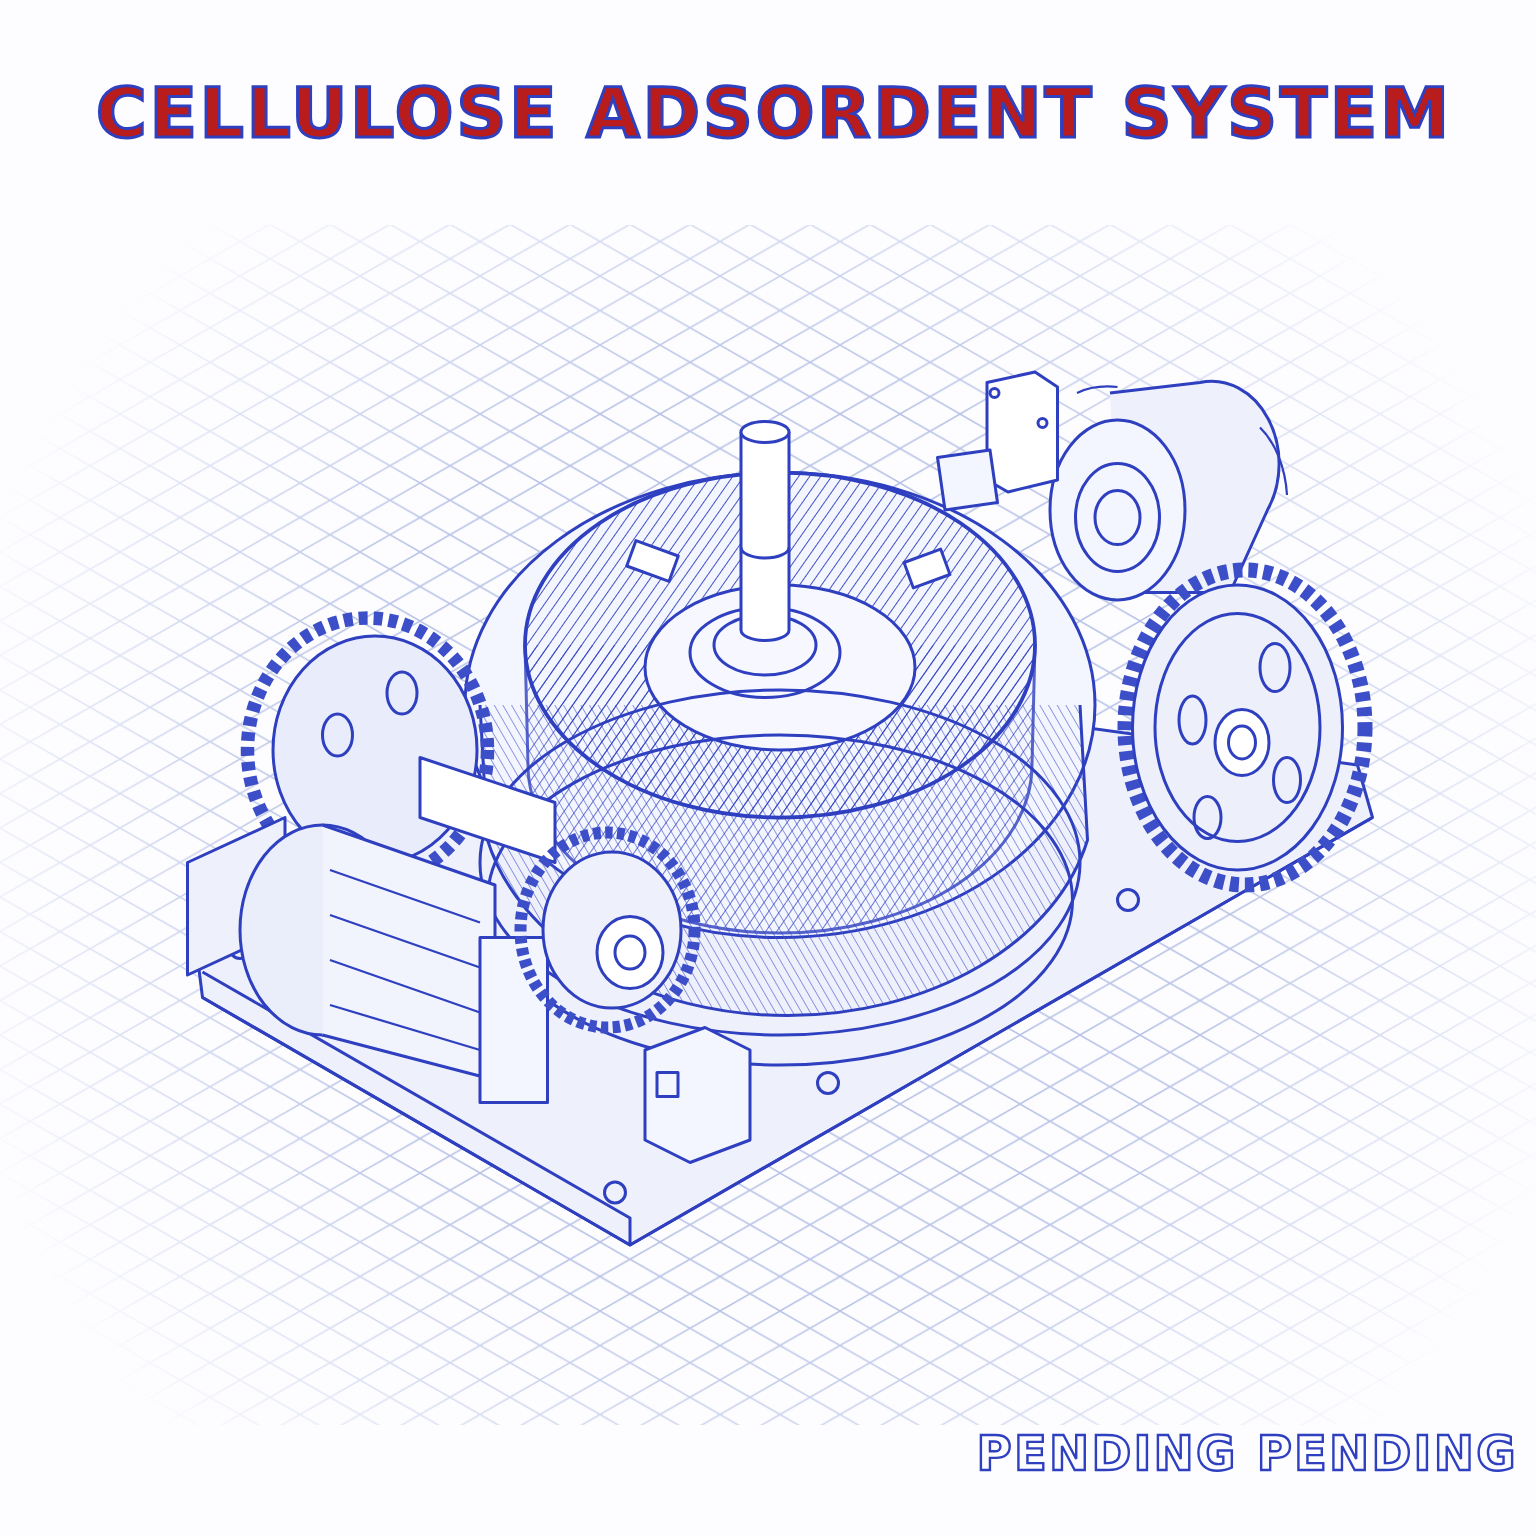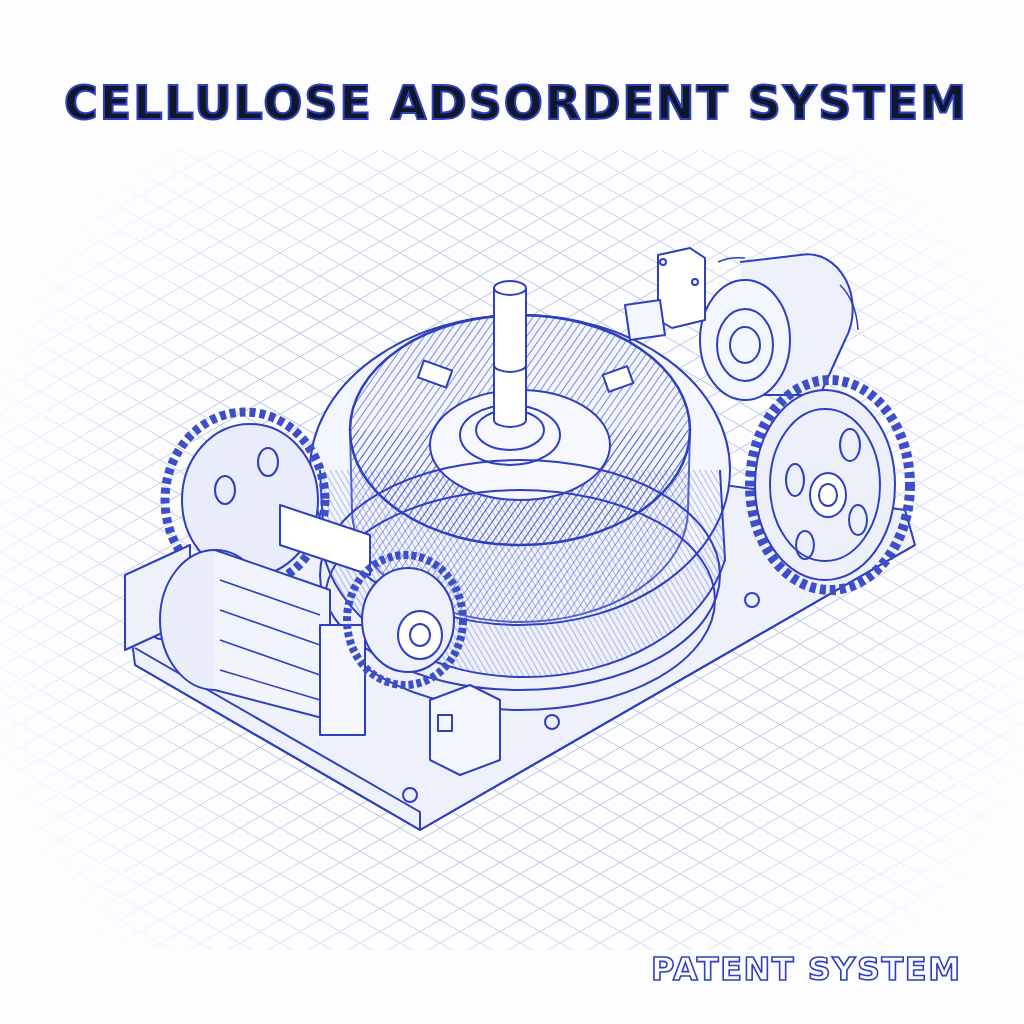--- a/index.html
+++ b/index.html
@@ -1,18 +1,18 @@
 <!DOCTYPE html>
 <html><head>
 <meta charset="utf-8">
 <style>
   html, body { margin:0; padding:0; background:#fdfdff; }
   body { width:1024px; height:1024px; position:relative; overflow:hidden; font-family:"DejaVu Sans", sans-serif; }
-  .title { position:absolute; left:64px; top:76px; font-size:46px; font-weight:bold; letter-spacing:2px;
-    color:#0f172a; -webkit-text-stroke:2px #2e3fbf; white-space:nowrap; }
+  .title { position:absolute; left:64px; top:48px; font-size:46px; font-weight:bold; letter-spacing:2px;
+    color:#b91c1c; -webkit-text-stroke:2px #2e3fbf; white-space:nowrap; }
   .footer { position:absolute; left:651px; top:950px; font-size:32px; font-weight:bold; letter-spacing:1.5px;
     color:#fdfdff; -webkit-text-stroke:1.6px #2e3fbf; white-space:nowrap; }
   svg.drawing { position:absolute; left:0; top:0; }
 </style>
 </head>
 <body>
 
 <svg class="drawing" width="1024" height="1024" viewBox="0 0 1024 1024">
   <defs>
     <pattern id="iso" width="40" height="23" patternUnits="userSpaceOnUse">
@@ -121,13 +121,13 @@
       <ellipse cx="828" cy="495" rx="9" ry="11"></ellipse>
       <ellipse cx="850" cy="445" rx="10" ry="16"></ellipse>
       <ellipse cx="795" cy="480" rx="9" ry="16"></ellipse>
       <ellipse cx="858" cy="520" rx="9" ry="15"></ellipse>
       <ellipse cx="805" cy="545" rx="9" ry="14"></ellipse>
     </g>
   </g>
 </svg>
 
 <div class="title">CELLULOSE ADSORDENT SYSTEM</div>
-<div class="footer">PATENT SYSTEM</div>
+<div class="footer">PENDING PENDING</div>
 
 </body></html>

